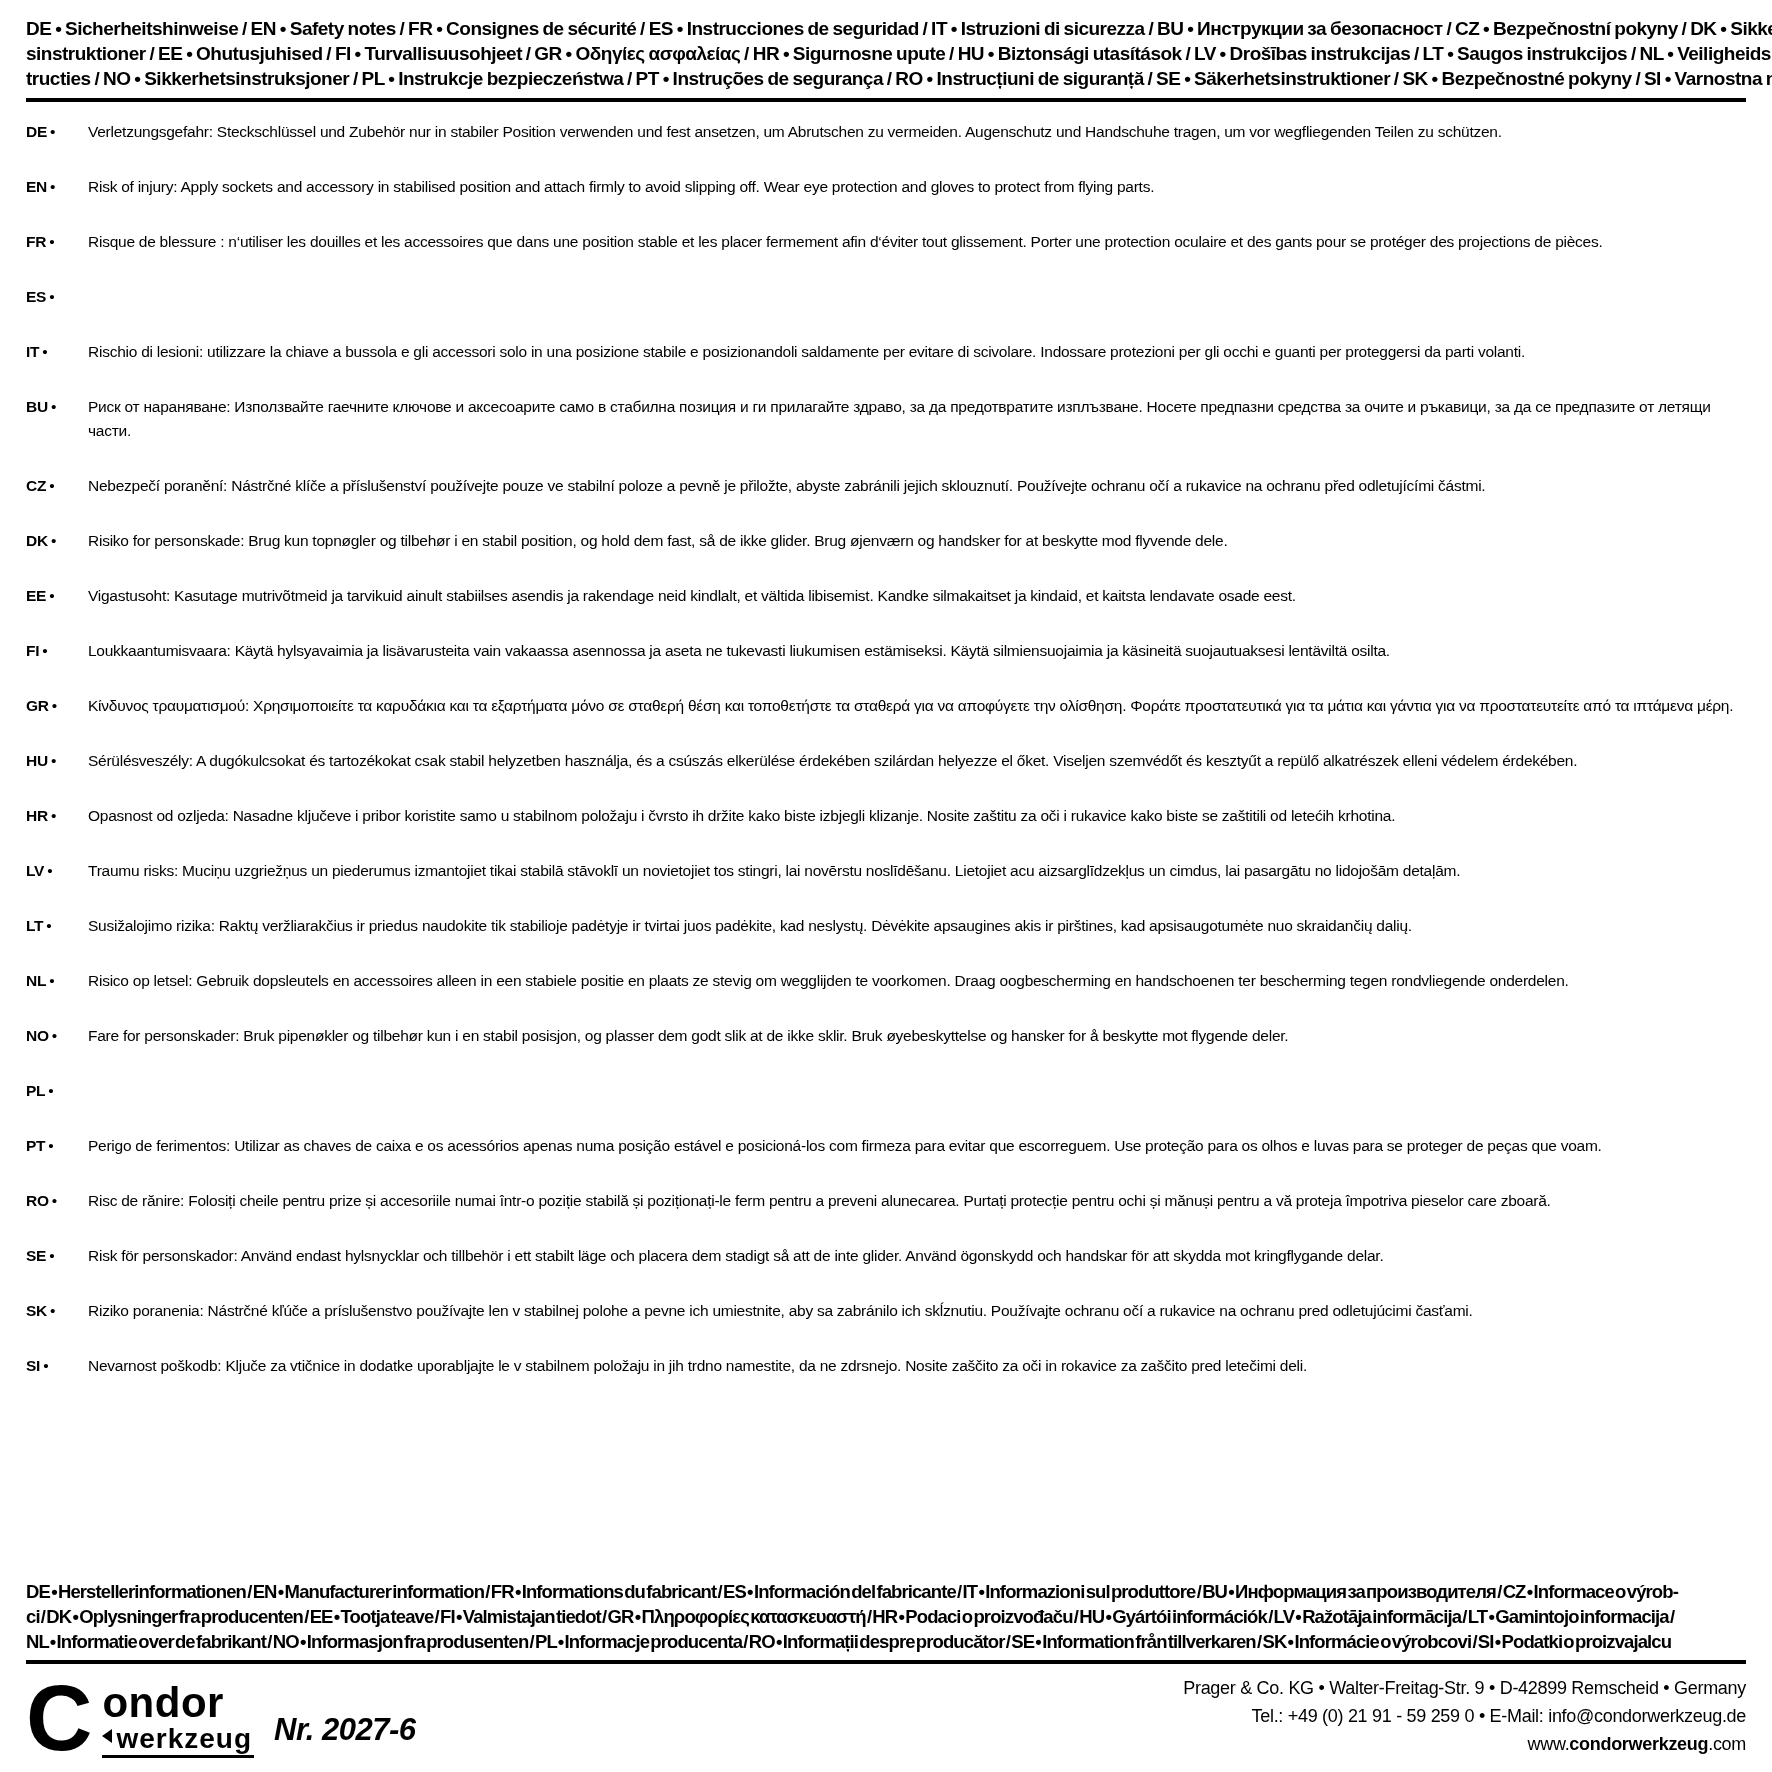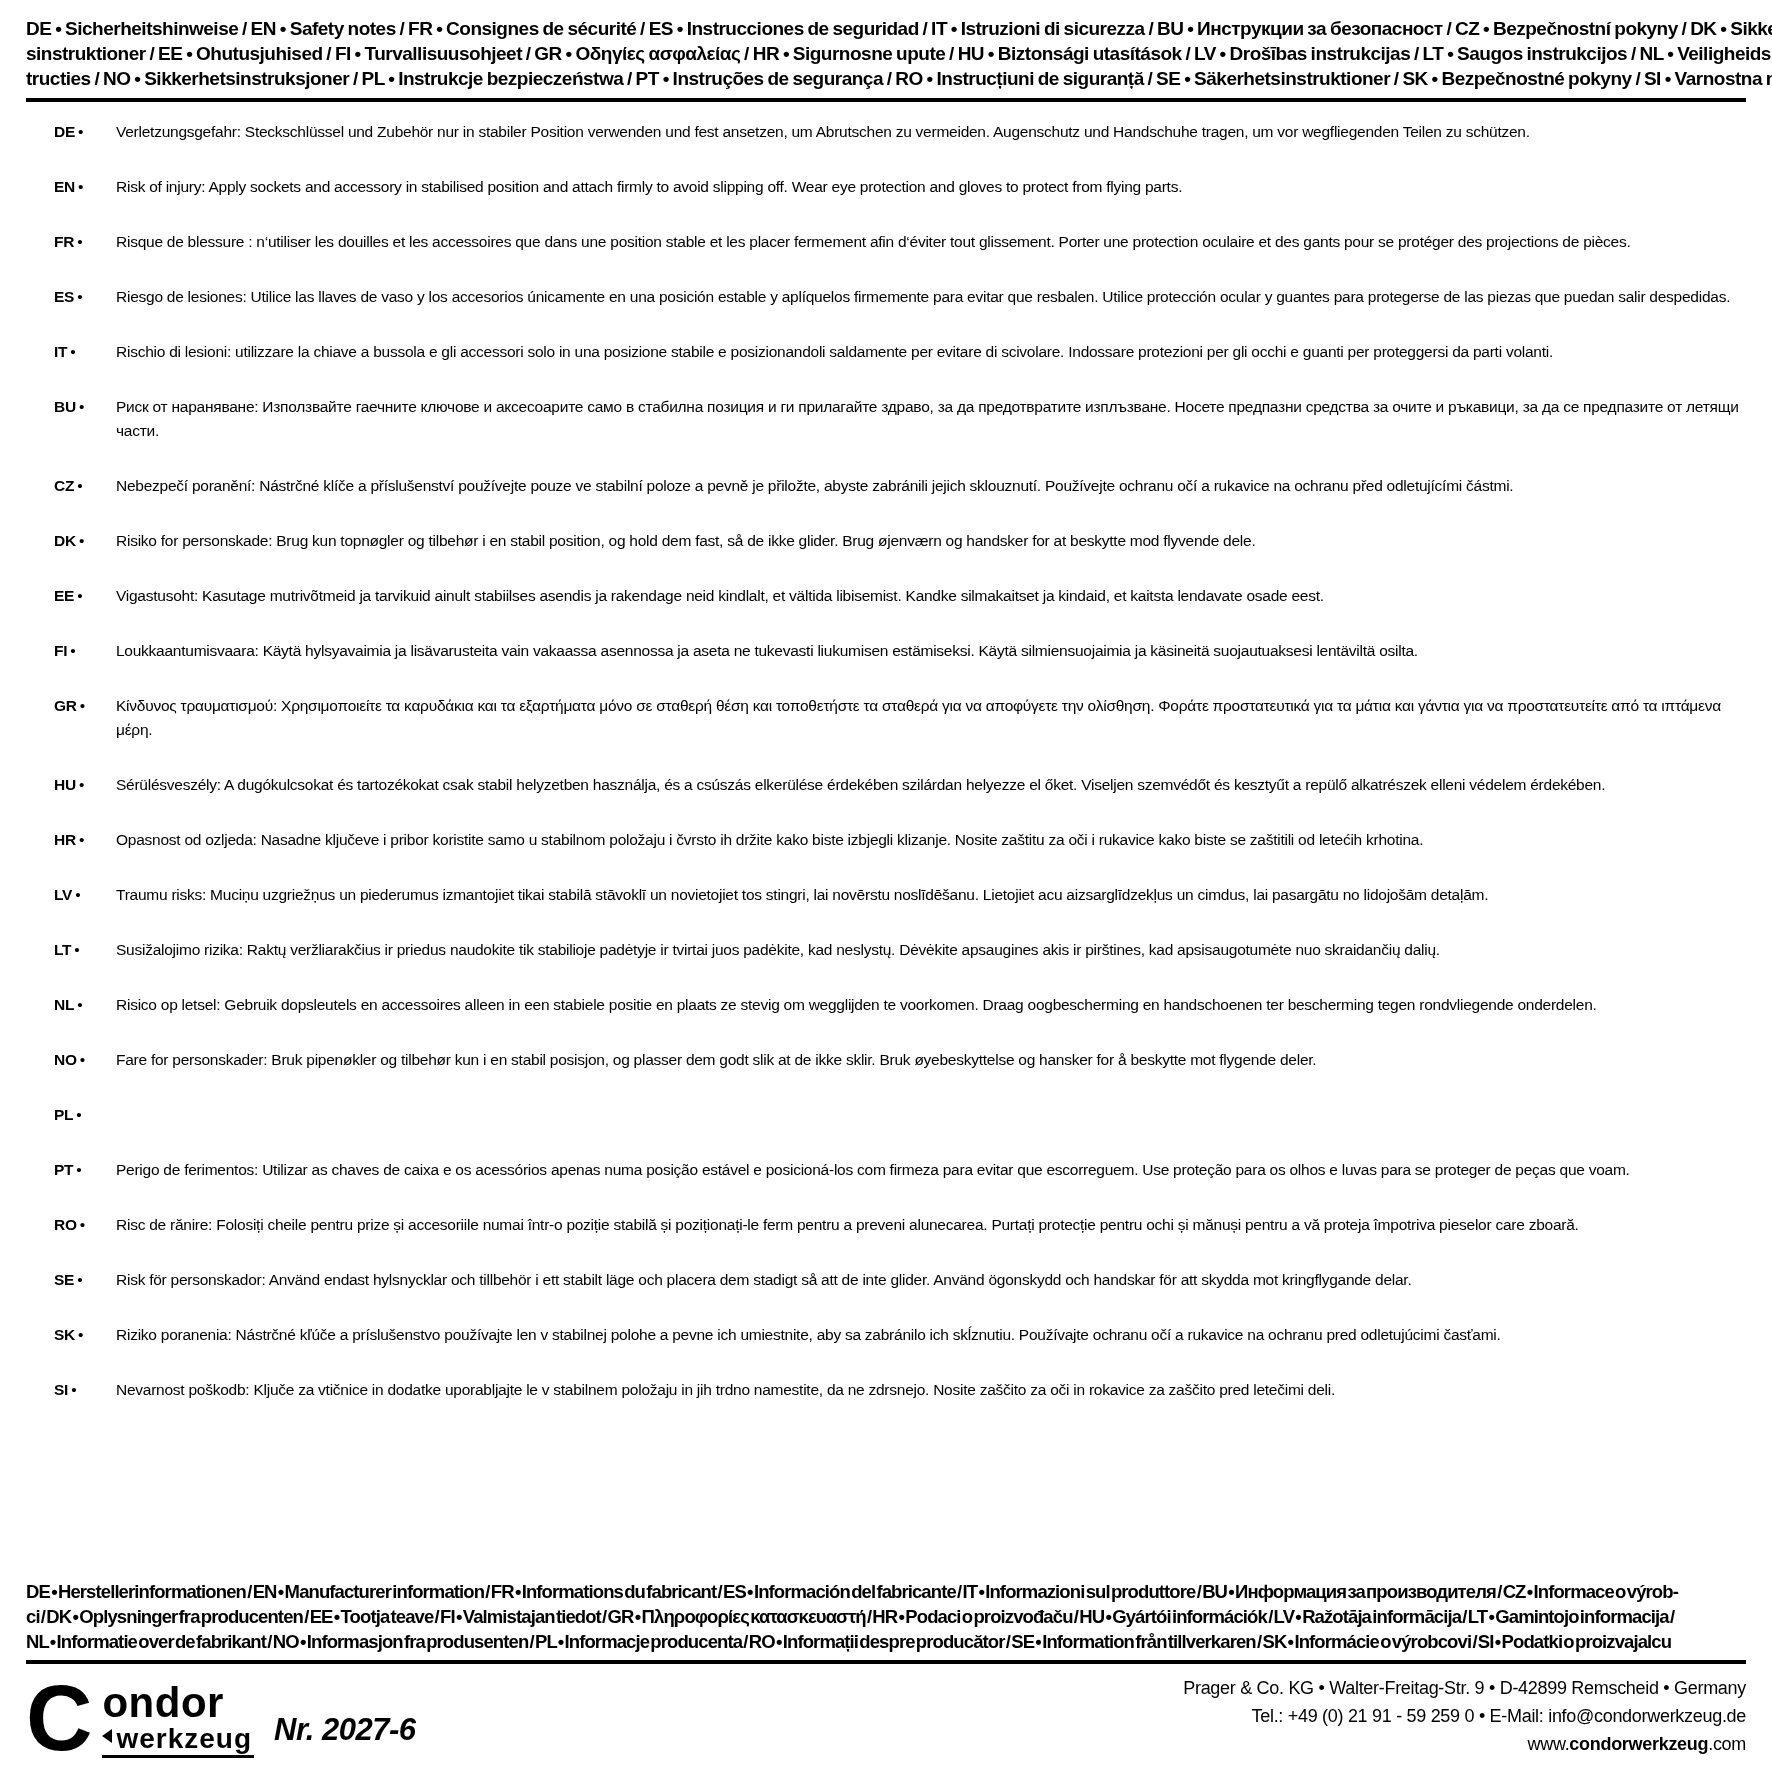--- a/index.html
+++ b/index.html
@@ -22,21 +22,20 @@
   }
   
   .notes { }
   .para {
     position:relative;
     padding-left:62px;
     font-size:15.5px; line-height:24px;
     letter-spacing:-0.25px;
     margin-bottom:31px;
     min-height:24px;
-    margin-left:28px;
   }
   .para .lead { position:absolute; left:0; top:0; white-space:nowrap; }
   .para .code { font-weight:bold; }
   .para .bullet { font-weight:normal; padding-left:3px; }
   
   .footer { position:absolute; left:26px; right:26px; bottom:14px; }
   .mfr-line {
     font-weight:bold; font-size:18.5px; line-height:25px;
     letter-spacing:-0.9px; word-spacing:-3px; white-space:nowrap;
   }
@@ -90,21 +89,20 @@
       <span class="text">Risk of injury: Apply sockets and accessory in stabilised position and attach firmly to avoid slipping off. Wear eye protection and gloves to protect from flying parts.</span>
     </div>
 
     <div class="para">
       <span class="lead"><span class="code">FR</span><span class="bullet">•</span></span>
       <span class="text">Risque de blessure : n‘utiliser les douilles et les accessoires que dans une position stable et les placer fermement afin d‘éviter tout glissement. Porter une protection oculaire et des gants pour se protéger des projections de pièces.</span>
     </div>
 
     <div class="para">
       <span class="lead"><span class="code">ES</span><span class="bullet">•</span></span>
-      <span class="text">Riesgo de lesiones: Utilice las llaves de vaso y los accesorios únicamente en una posición estable y aplíquelos firmemente para evitar que resbalen. Utilice protección ocular y guantes para protegerse de las piezas que puedan salir despedidas.</span>
     </div>
 
     <div class="para">
       <span class="lead"><span class="code">IT</span><span class="bullet">•</span></span>
       <span class="text">Rischio di lesioni: utilizzare la chiave a bussola e gli accessori solo in una posizione stabile e posizionandoli saldamente per evitare di scivolare. Indossare protezioni per gli occhi e guanti per proteggersi da parti volanti.</span>
     </div>
 
     <div class="para">
       <span class="lead"><span class="code">BU</span><span class="bullet">•</span></span>
       <span class="text">Риск от нараняване: Използвайте гаечните ключове и аксесоарите само в стабилна позиция и ги прилагайте здраво, за да предотвратите изплъзване. Носете предпазни средства за очите и ръкавици, за да се предпазите от летящи части.</span>

